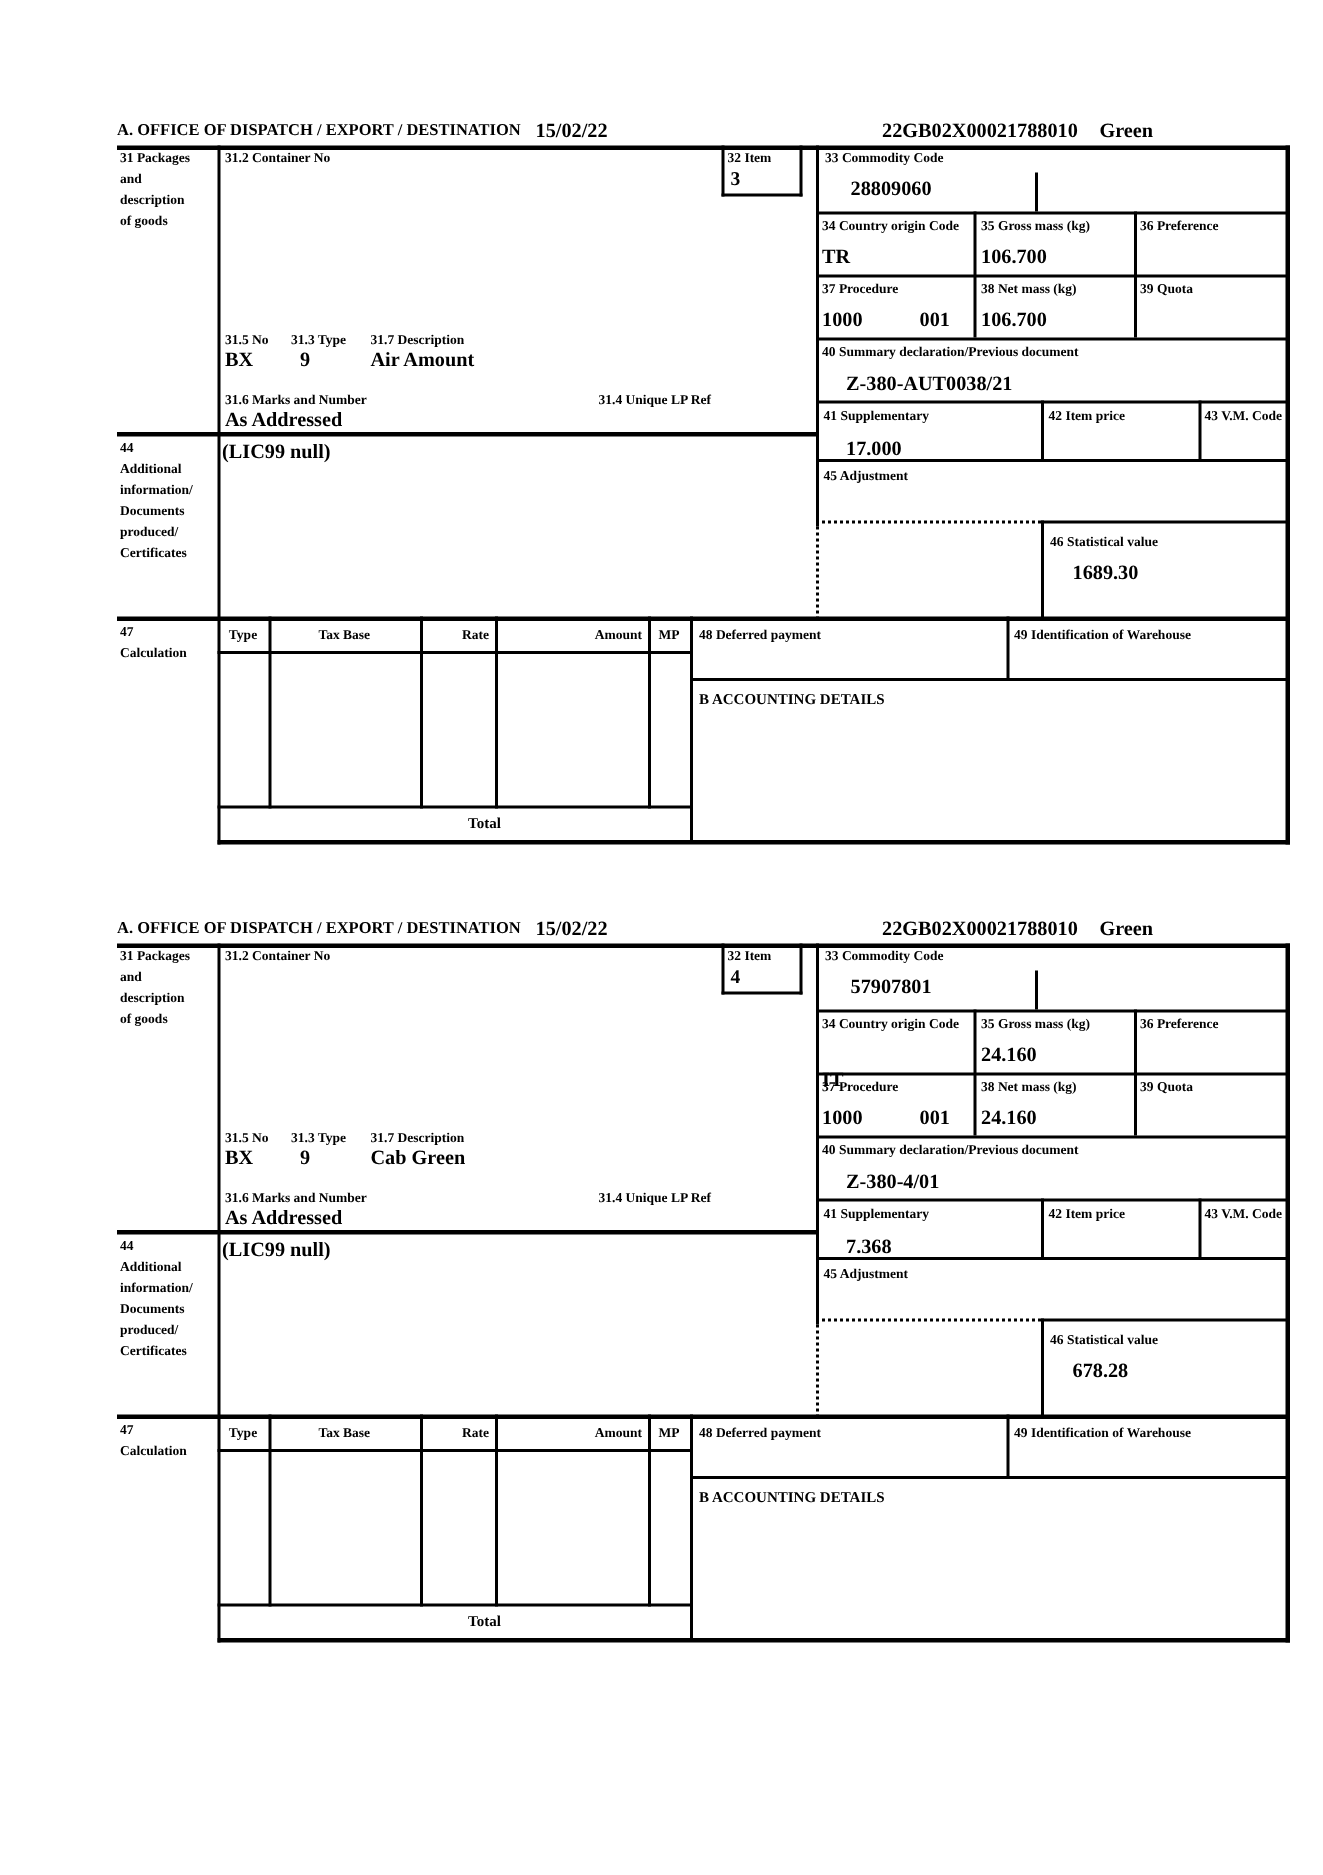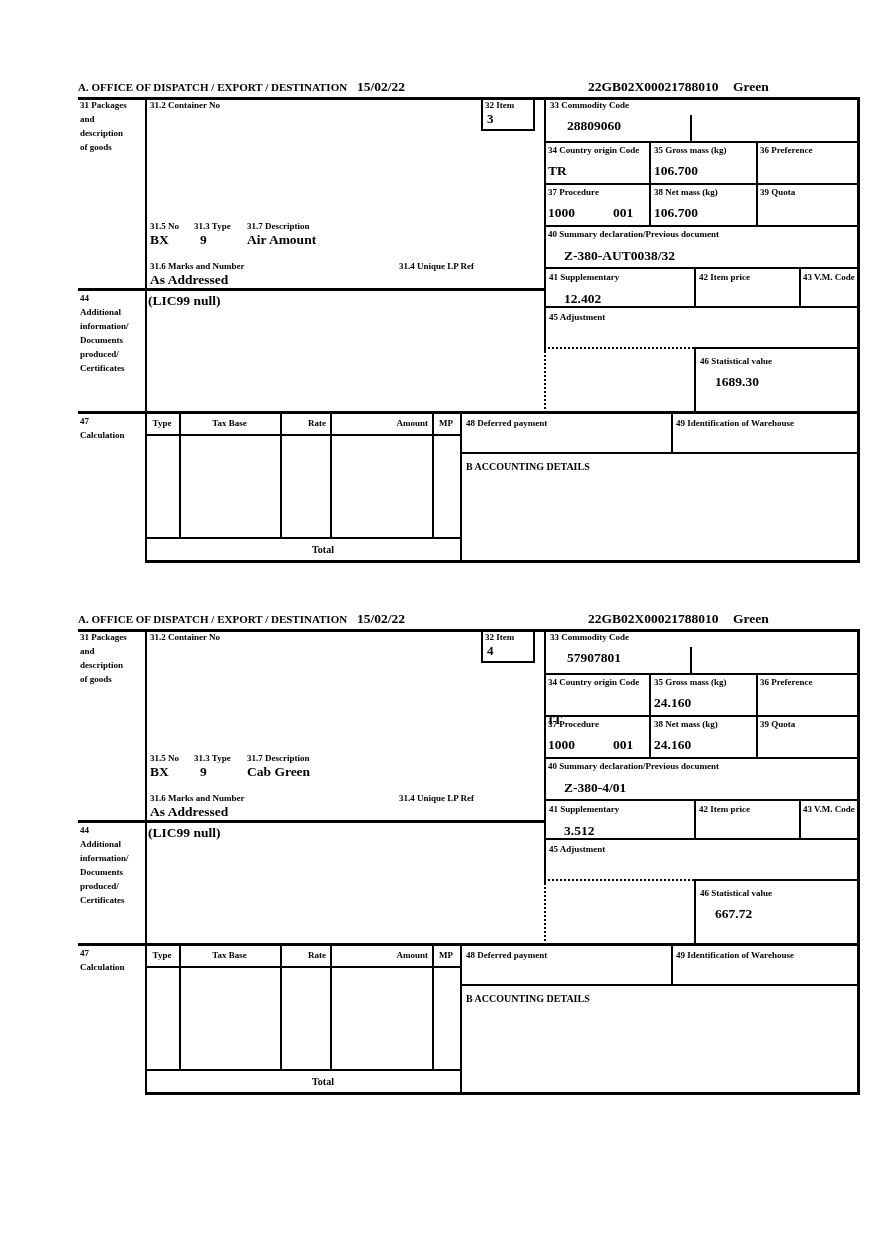--- a/index.html
+++ b/index.html
@@ -77,35 +77,35 @@
     <div class="lb" style="left:760px;top:66px">36 Preference</div>
 
     <div class="lb" style="left:548px;top:108px">37 Procedure</div>
     <div class="vl" style="left:548px;top:126px">1000</div>
     <div class="vl" style="left:613px;top:126px">001</div>
     <div class="lb" style="left:654px;top:108px">38 Net mass (kg)</div>
     <div class="vl" style="left:654px;top:126px">106.700</div>
     <div class="lb" style="left:760px;top:108px">39 Quota</div>
 
     <div class="lb" style="left:548px;top:150px">40 Summary declaration/Previous document</div>
-    <div class="vl" style="left:564px;top:169px">Z-380-AUT0038/32</div>
+    <div class="vl" style="left:564px;top:169px">Z-380-AUT0038/21</div>
 
     <div class="lb" style="left:150px;top:142px">31.5 No</div>
     <div class="lb" style="left:194px;top:142px">31.3 Type</div>
     <div class="lb" style="left:247px;top:142px">31.7 Description</div>
     <div class="vl" style="left:150px;top:153px">BX</div>
     <div class="vl" style="left:200px;top:153px">9</div>
     <div class="vl" style="left:247px;top:153px">Air Amount</div>
 
     <div class="lb" style="left:150px;top:182px">31.6 Marks and Number</div>
     <div class="lb" style="left:399px;top:182px">31.4 Unique LP Ref</div>
     <div class="vl" style="left:150px;top:193px">As Addressed</div>
 
     <div class="lb" style="left:549px;top:193px">41 Supplementary</div>
-    <div class="vl" style="left:564px;top:212px">12.402</div>
+    <div class="vl" style="left:564px;top:212px">17.000</div>
     <div class="lb" style="left:699px;top:193px">42 Item price</div>
     <div class="lb" style="left:803px;top:193px">43 V.M. Code</div>
 
     <div class="lb" style="left:549px;top:233px">45 Adjustment</div>
 
     <div class="lb" style="left:700px;top:277px">46 Statistical value</div>
     <div class="vl" style="left:715px;top:295px">1689.30</div>
 
     <div class="lb" style="left:80px;top:214px">44</div>
     <div class="lb" style="left:80px;top:228px">Additional</div>
@@ -202,28 +202,28 @@
     <div class="lb" style="left:247px;top:142px">31.7 Description</div>
     <div class="vl" style="left:150px;top:153px">BX</div>
     <div class="vl" style="left:200px;top:153px">9</div>
     <div class="vl" style="left:247px;top:153px">Cab Green</div>
 
     <div class="lb" style="left:150px;top:182px">31.6 Marks and Number</div>
     <div class="lb" style="left:399px;top:182px">31.4 Unique LP Ref</div>
     <div class="vl" style="left:150px;top:193px">As Addressed</div>
 
     <div class="lb" style="left:549px;top:193px">41 Supplementary</div>
-    <div class="vl" style="left:564px;top:212px">3.512</div>
+    <div class="vl" style="left:564px;top:212px">7.368</div>
     <div class="lb" style="left:699px;top:193px">42 Item price</div>
     <div class="lb" style="left:803px;top:193px">43 V.M. Code</div>
 
     <div class="lb" style="left:549px;top:233px">45 Adjustment</div>
 
     <div class="lb" style="left:700px;top:277px">46 Statistical value</div>
-    <div class="vl" style="left:715px;top:295px">667.72</div>
+    <div class="vl" style="left:715px;top:295px">678.28</div>
 
     <div class="lb" style="left:80px;top:214px">44</div>
     <div class="lb" style="left:80px;top:228px">Additional</div>
     <div class="lb" style="left:80px;top:242px">information/</div>
     <div class="lb" style="left:80px;top:256px">Documents</div>
     <div class="lb" style="left:80px;top:270px">produced/</div>
     <div class="lb" style="left:80px;top:284px">Certificates</div>
     <div class="vl" style="left:148px;top:214px">(LIC99 null)</div>
 
     <div class="lb" style="left:80px;top:337px">47</div>

